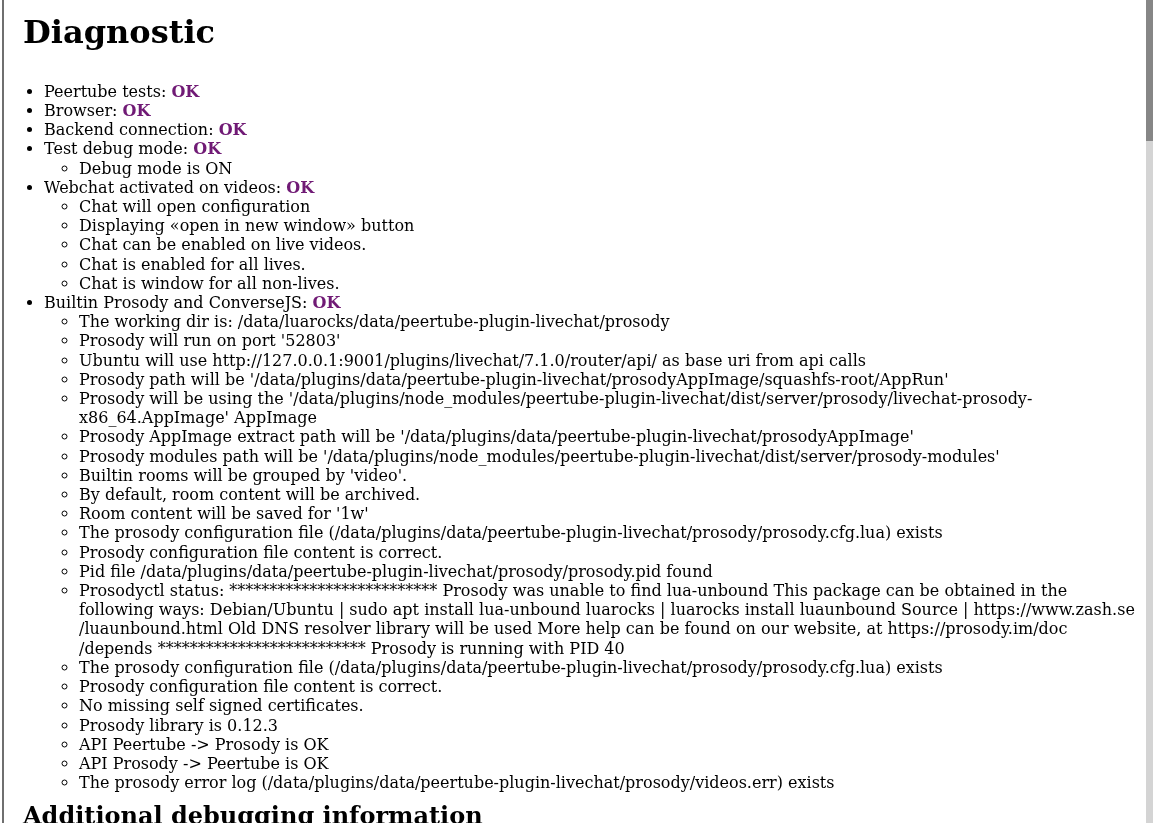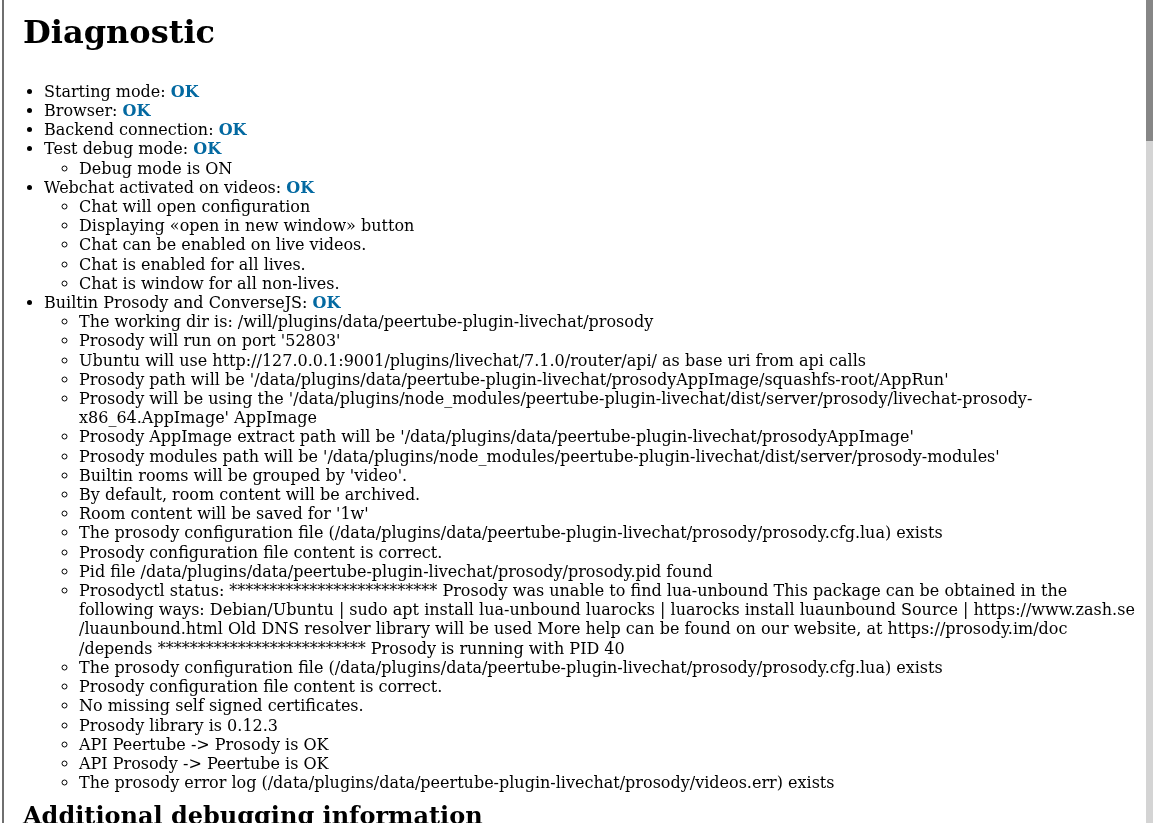--- a/index.html
+++ b/index.html
@@ -43,21 +43,21 @@
     list-style-type: disc;
   }
   ul.tests > li { margin: 0; padding: 0; }
   ul.details {
     margin: 0;
     padding: 0 16px 0 35px;
     list-style-type: circle;
   }
   ul.details > li { margin: 0; padding: 0; }
   .ok {
-    color: #0369a1;
+    color: #701a75;
     font-weight: bold;
     text-align: right;
   }
   
   .scrollbar {
     position: absolute;
     top: 0;
     right: 0;
     width: 7px;
     height: 823px;
@@ -77,21 +77,21 @@
 <body>
 
 <div class="frame">
   <div class="content">
 
     <h1 class="page-title">Diagnostic</h1>
 
     <ul class="tests">
 
       <li>
-        <span>Starting mode:</span>
+        <span>Peertube tests:</span>
         <span class="ok">OK</span>
       </li>
 
       <li>
         <span>Browser:</span>
         <span class="ok">OK</span>
       </li>
 
       <li>
         <span>Backend connection:</span>
@@ -115,21 +115,21 @@
           <li>Chat can be enabled on live videos.</li>
           <li>Chat is enabled for all lives.</li>
           <li>Chat is window for all non-lives.</li>
         </ul>
       </li>
 
       <li>
         <span>Builtin Prosody and ConverseJS:</span>
         <span class="ok">OK</span>
         <ul class="details">
-          <li>The working dir is: ​/will​/plugins​/data​/peertube-plugin-livechat​/prosody</li>
+          <li>The working dir is: ​/data​/luarocks​/data​/peertube-plugin-livechat​/prosody</li>
           <li>Prosody will run on port '52803'</li>
           <li>Ubuntu will use http:​/​/127.0.0.1:9001​/plugins​/livechat​/7.1.0​/router​/api​/ as base uri from api calls</li>
           <li>Prosody path will be '​/data​/plugins​/data​/peertube-plugin-livechat​/prosodyAppImage​/squashfs-root​/AppRun'</li>
           <li>Prosody will be using the '​/data​/plugins​/node_modules​/peertube-plugin-livechat​/dist​/server​/prosody​/livechat-prosody-x86_64.AppImage' AppImage</li>
           <li>Prosody AppImage extract path will be '​/data​/plugins​/data​/peertube-plugin-livechat​/prosodyAppImage'</li>
           <li>Prosody modules path will be '​/data​/plugins​/node_modules​/peertube-plugin-livechat​/dist​/server​/prosody-modules'</li>
           <li>Builtin rooms will be grouped by 'video'.</li>
           <li>By default, room content will be archived.</li>
           <li>Room content will be saved for '1w'</li>
           <li>The prosody configuration file (​/data​/plugins​/data​/peertube-plugin-livechat​/prosody​/prosody.cfg.lua) exists</li>

